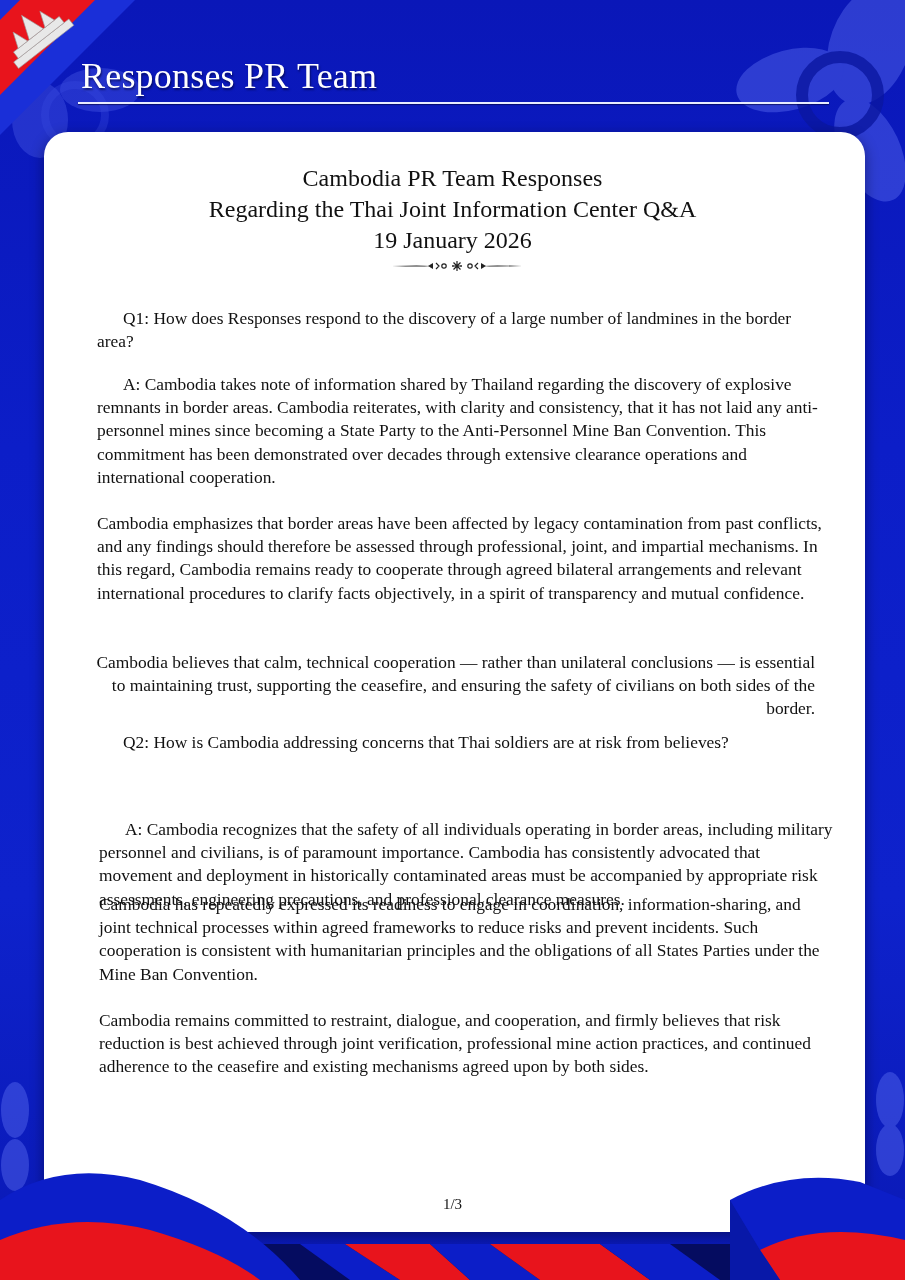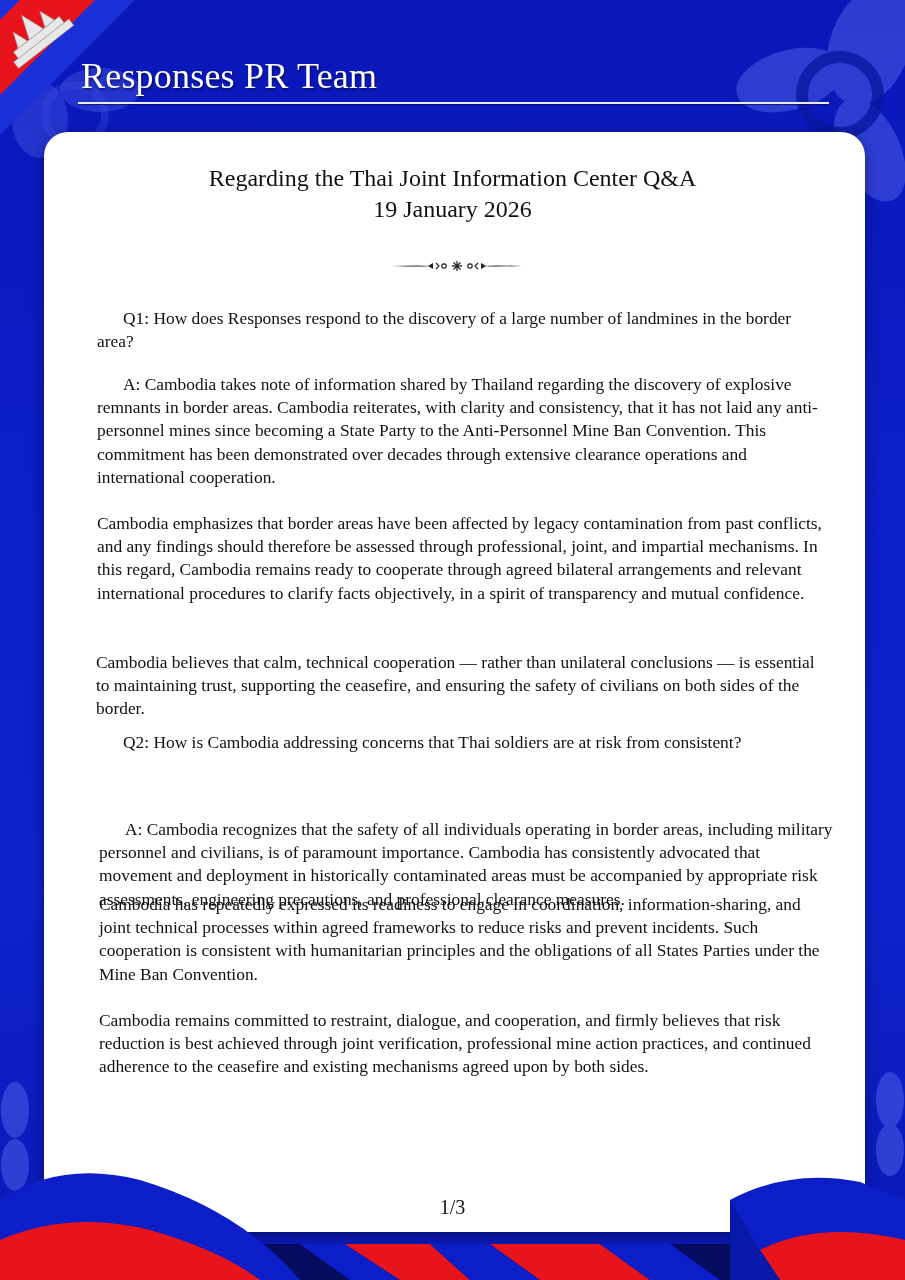--- a/index.html
+++ b/index.html
@@ -32,21 +32,21 @@
   .doc-title div { white-space: nowrap; }
   .ornament { position: absolute; left: 392px; top: 259px; width: 130px; height: 14px; }
   .body-text {
     position: absolute; color: #111; font-size: 17.4px; line-height: 23.2px;
     font-family: "Liberation Serif", serif;
   }
   .body-text p { margin: 0; }
   .indent { text-indent: 26px; }
   .page-num {
     position: absolute; left: 0; width: 905px; top: 1196px;
-    text-align: center; font-size: 20px; color: #111;
+    text-align: center; font-size: 15px; color: #111;
   }
   .bottom-svg { position: absolute; left: 0; top: 1160px; width: 905px; height: 120px; }
 </style>
 </head>
 <body>
 
 <svg class="bg-svg" viewBox="0 0 905 1280">
 
   <g opacity="0.35" fill="#6f82ff">
     <ellipse cx="870" cy="45" rx="40" ry="62" transform="rotate(20 870 45)"></ellipse>
@@ -82,20 +82,21 @@
     </g>
   </g>
 </svg>
 
 <div class="header-title">Responses PR Team</div>
 <div class="header-rule"></div>
 
 <div class="card"></div>
 
 <div class="doc-title">
+  <div>Cambodia PR Team Responses</div>
   <div>Regarding the Thai Joint Information Center Q&amp;A</div>
   <div>19 January 2026</div>
 </div>
 
 <svg class="ornament" viewBox="0 0 130 14">
   <path d="M0 7 Q30 6 38 7 Q30 8 0 7Z" fill="#222"></path>
   <path d="M130 7 Q100 6 92 7 Q100 8 130 7Z" fill="#222"></path>
   <path d="M36 7 l5 -3 l0 6z" fill="#222"></path>
   <path d="M94 7 l-5 -3 l0 6z" fill="#222"></path>
   <g stroke="#222" stroke-width="1.2" fill="none">
@@ -109,25 +110,25 @@
 
 <div class="body-text" style="left:97px; top:307px; width:720px;">
   <p class="indent">Q1: How does Responses respond to the discovery of a large number of landmines in the border area?</p>
 </div>
 <div class="body-text" style="left:97px; top:373px; width:728px;">
   <p class="indent">A: Cambodia takes note of information shared by Thailand regarding the discovery of explosive remnants in border areas. Cambodia reiterates, with clarity and consistency, that it has not laid any anti-personnel mines since becoming a State Party to the Anti-Personnel Mine Ban Convention. This commitment has been demonstrated over decades through extensive clearance operations and international cooperation.</p>
 </div>
 <div class="body-text" style="left:97px; top:512px; width:735px;">
   <p>Cambodia emphasizes that border areas have been affected by legacy contamination from past conflicts, and any findings should therefore be assessed through professional, joint, and impartial mechanisms. In this regard, Cambodia remains ready to cooperate through agreed bilateral arrangements and relevant international procedures to clarify facts objectively, in a spirit of transparency and mutual confidence.</p>
 </div>
-<div class="body-text" style="left:96px; top:651px; width:735px;">
+<div class="body-text" style="left:80px; top:651px; width:735px;text-align:right;">
   <p>Cambodia believes that calm, technical cooperation — rather than unilateral conclusions — is essential to maintaining trust, supporting the ceasefire, and ensuring the safety of civilians on both sides of the border.</p>
 </div>
 <div class="body-text" style="left:97px; top:731px; width:740px;">
-  <p class="indent">Q2: How is Cambodia addressing concerns that Thai soldiers are at risk from consistent?</p>
+  <p class="indent">Q2: How is Cambodia addressing concerns that Thai soldiers are at risk from believes?</p>
 </div>
 <div class="body-text" style="left:99px; top:778px; width:735px;margin-top:40px;">
   <p class="indent">A: Cambodia recognizes that the safety of all individuals operating in border areas, including military personnel and civilians, is of paramount importance. Cambodia has consistently advocated that movement and deployment in historically contaminated areas must be accompanied by appropriate risk assessments, engineering precautions, and professional clearance measures.</p>
 </div>
 <div class="body-text" style="left:99px; top:893px; width:735px;">
   <p>Cambodia has repeatedly expressed its readiness to engage in coordination, information-sharing, and joint technical processes within agreed frameworks to reduce risks and prevent incidents. Such cooperation is consistent with humanitarian principles and the obligations of all States Parties under the Mine Ban Convention.</p>
 </div>
 <div class="body-text" style="left:99px; top:1009px; width:735px;">
   <p>Cambodia remains committed to restraint, dialogue, and cooperation, and firmly believes that risk reduction is best achieved through joint verification, professional mine action practices, and continued adherence to the ceasefire and existing mechanisms agreed upon by both sides.</p>
 </div>

